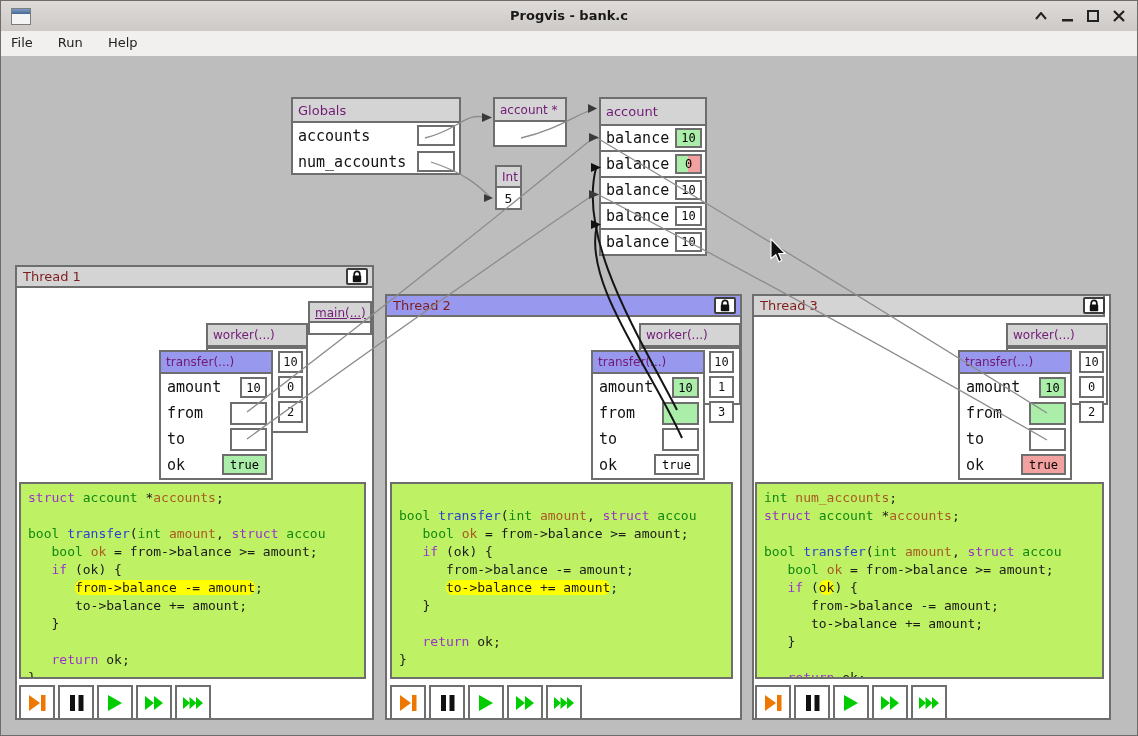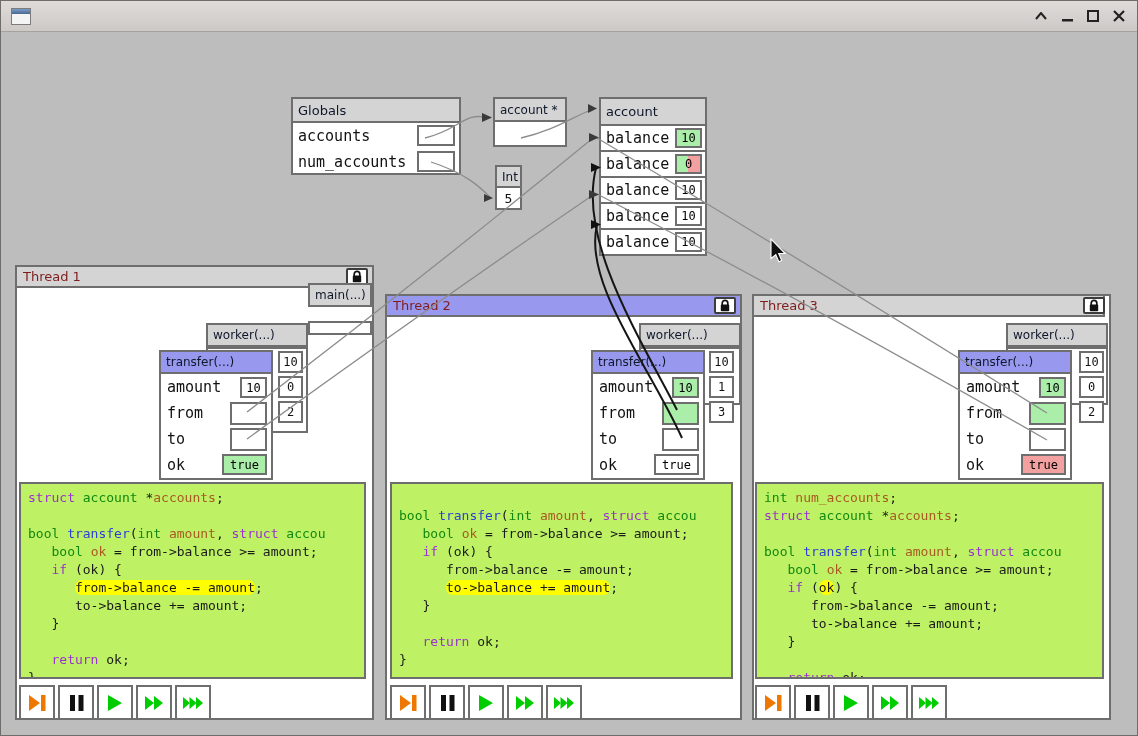--- a/index.html
+++ b/index.html
@@ -17,21 +17,21 @@
             background:linear-gradient(#7a9cc8,#49688e);}
   .cap{position:absolute;top:0;width:24px;height:30px;display:flex;
        align-items:center;justify-content:center;cursor:default;}
   .menubar{position:absolute;left:0;top:30px;width:100%;height:25px;
            background:#f1f0ee;border-bottom:1px solid #d8d6d2;}
   .menu-item{display:inline-block;padding:4px 10px 0 10px;font-size:13px;color:#222;}
   .canvas-bg{position:absolute;left:0;top:55px;width:100%;height:681px;background:#bdbdbd;}
   
   .box{position:absolute;box-sizing:border-box;border:2px solid #6e6e6e;background:#fff;}
   .hd{position:absolute;box-sizing:border-box;border:2px solid #6e6e6e;background:#d4d4d4;
-      font-size:12px;color:#0f172a;display:flex;align-items:center;padding:0 5px;
+      font-size:12px;color:#701a75;display:flex;align-items:center;padding:0 5px;
       white-space:nowrap;overflow:hidden;}
   .vbox{position:absolute;box-sizing:border-box;border:2px solid #6e6e6e;background:#fff;
         font-family:"DejaVu Sans Mono",monospace;font-size:12px;color:#111;
         display:flex;align-items:center;justify-content:center;overflow:hidden;}
   .vlabel{position:absolute;font-family:"DejaVu Sans Mono",monospace;font-size:15px;
           color:#111;white-space:pre;}
   .g-row{position:relative;height:26px;}
   .g-name{position:absolute;left:5px;top:4px;font-family:"DejaVu Sans Mono",monospace;
           font-size:15px;color:#111;}
   .a-row{position:relative;height:28px;box-sizing:border-box;border:2px solid #6e6e6e;
@@ -57,20 +57,21 @@
 </style>
 </head>
 <body>
 
 <div id="root">
 
   <div class="titlebar">
     <div class="win-icon">
       <div class="win-icon-bar"></div>
     </div>
+    <div class="title">Progvis - bank.c</div>
     <div class="cap" style="right:84px">
       <svg width="12" height="8">
           <polyline points="1,7 6,1 11,7" fill="none" stroke="#222" stroke-width="2"></polyline>
         </svg>
     </div>
     <div class="cap" style="right:58px">
       <svg width="11" height="12">
           <rect x="0" y="9" width="11" height="2.5" fill="#222"></rect>
         </svg>
     </div>
@@ -79,20 +80,25 @@
           <rect x="1" y="1" width="10" height="10" fill="none" stroke="#222" stroke-width="2"></rect>
         </svg>
     </div>
     <div class="cap" style="right:6px">
       <svg width="12" height="12">
           <path d="M1,1 L11,11 M11,1 L1,11" stroke="#222" stroke-width="2.2"></path>
         </svg>
     </div>
   </div>
 
+  <div class="menubar">
+    <span class="menu-item">File</span>
+    <span class="menu-item">Run</span>
+    <span class="menu-item">Help</span>
+  </div>
 
   <div class="canvas-bg"></div>
 
   <div class="hd" style="left:290px;top:96px;width:170px;height:26px;font-size:13px">Globals</div>
   <div class="box" style="left:290px;top:120px;width:170px;height:54px">
     <div id="globals-rows">
         <div class="g-row">
           <div class="g-name">accounts</div>
           <div style="position: absolute; right: 4px; top: 2px; width: 38px; height: 21px; box-sizing: border-box; border: 2px solid rgb(110, 110, 110); background: rgb(255, 255, 255);"></div>
         </div>
@@ -165,21 +171,21 @@
 <div class="box" style="left: 14px; top: 264px; width: 359px; height: 455px;"></div>
     <div class="pt" style="left: 14px; top: 264px; width: 359px; background: rgb(212, 212, 212);">
       <div>Thread 1</div>
     </div>
     <div class="lockb" style="left: 345px; top: 267px;">
       <svg width="12" height="14" viewBox="0 0 12 14">
         <path d="M3.2,6 V4.2 A2.8,2.8 0 0 1 8.8,4.2 V6" fill="none" stroke="#111" stroke-width="1.7"></path>
         <rect x="1.8" y="5.6" width="8.4" height="6.6" rx="0.8" fill="#111"></rect>
       </svg>
     </div>
-    <div class="hd" style="left: 307px; top: 282px; width: 64px; height: 24px;">main(...)</div>
+    <div class="hd" style="left: 307px; top: 300px; width: 64px; height: 24px; text-decoration: underline;">main(...)</div>
     <div class="box" style="left: 307px; top: 320px; width: 64px; height: 14px;"></div>
     <div class="hd" style="left: 205px; top: 322px; width: 102px; height: 24px;">worker(...)</div>
     <div class="box" style="left: 205px; top: 346px; width: 102px; height: 86px;"></div>
     <div class="vbox" style="left: 277px; top: 350px; width: 25px; height: 22px;">10</div>
     <div class="vbox" style="left: 277px; top: 375px; width: 25px; height: 22px;">0</div>
     <div class="vbox" style="left: 277px; top: 400px; width: 25px; height: 22px;">2</div>
     <div class="hd" style="left: 158px; top: 349px; width: 114px; height: 24px; background: rgb(152, 152, 238);">transfer(...)</div>
     <div class="box" style="left: 158px; top: 371px; width: 114px; height: 108px;"></div>
     <div class="vlabel" style="left: 166px; top: 377px;">amount</div>
     <div style="position: absolute; left: 239px; top: 376px; width: 27px; height: 21px; box-sizing: border-box; border: 2px solid rgb(110, 110, 110); background: rgb(255, 255, 255); font-family: &quot;DejaVu Sans Mono&quot;, monospace; font-size: 12px; display: flex; align-items: center; justify-content: center;">10</div>

